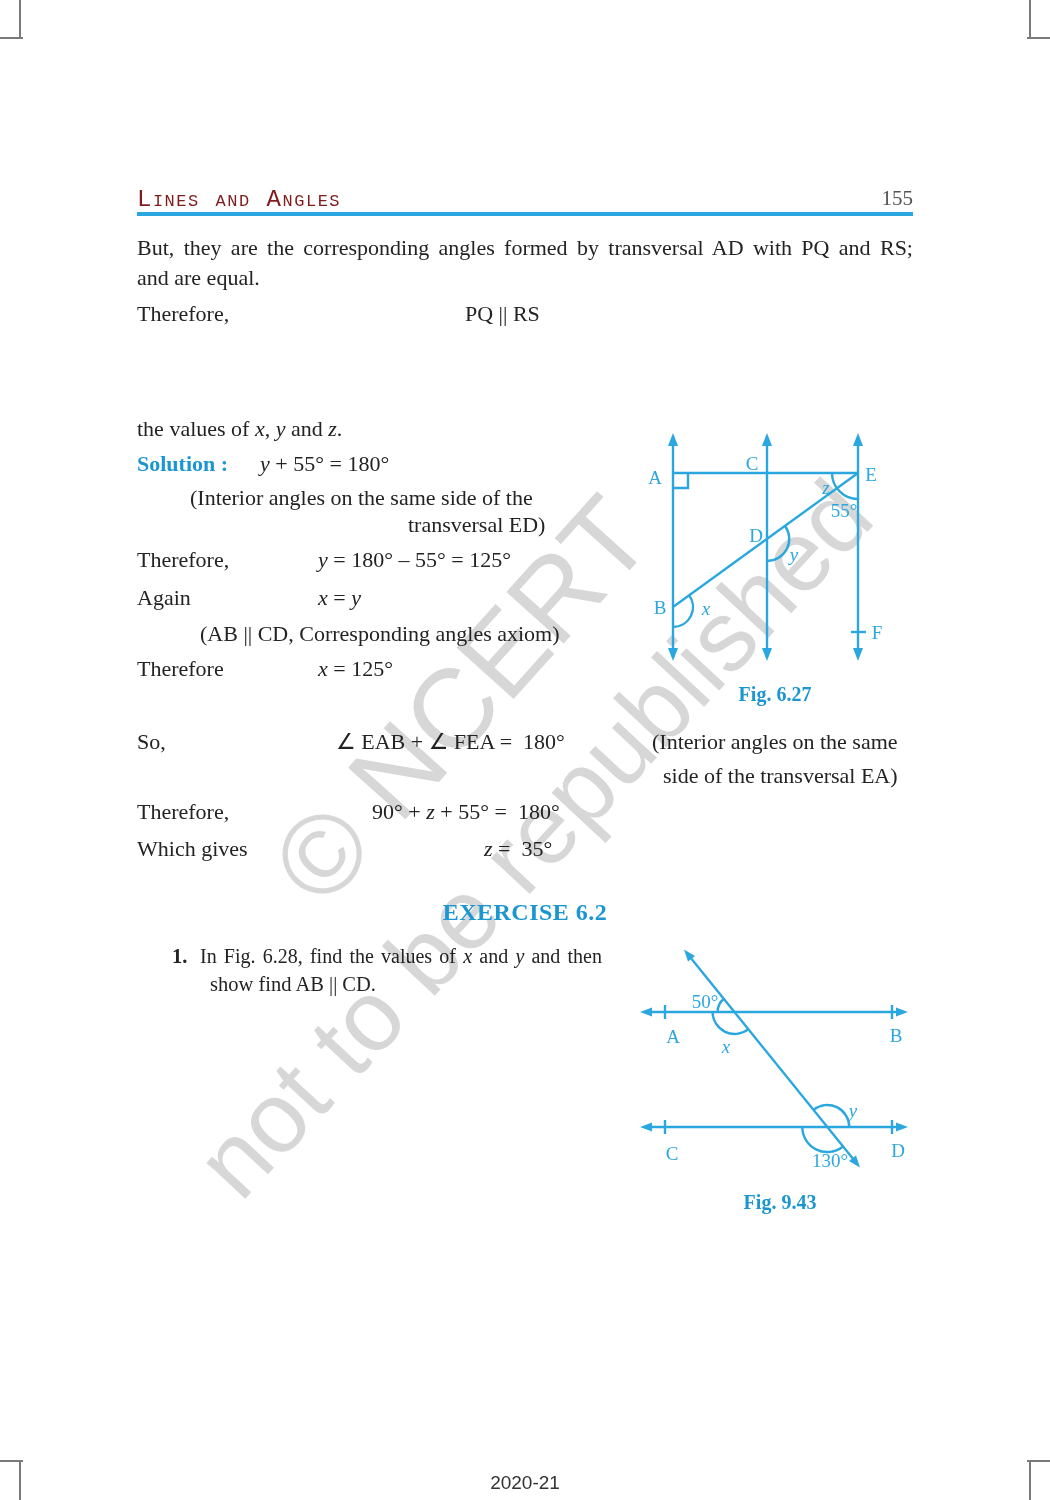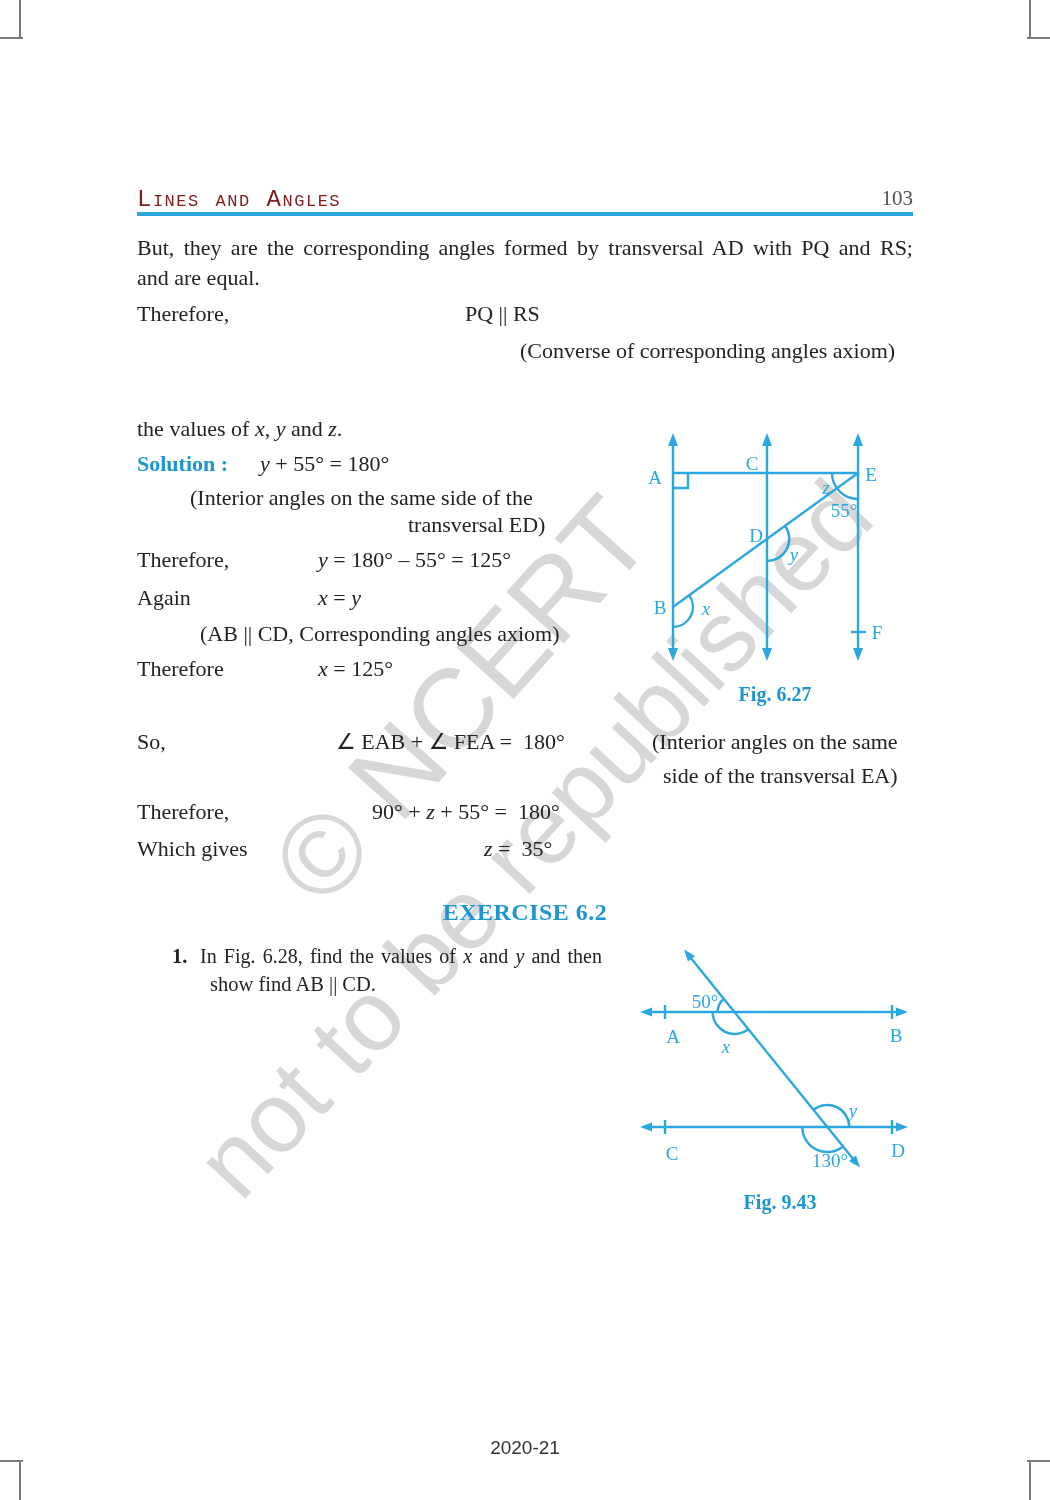--- a/index.html
+++ b/index.html
@@ -14,21 +14,21 @@
   }
   .t{position:absolute;white-space:pre;font-size:22px;line-height:1.2;color:#232323;}
   .just{text-align:justify;text-align-last:justify;white-space:normal;}
   .blue-bold{color:var(--accent);font-weight:bold;}
   .it{font-style:italic;}
   .smallcaps{font-variant:small-caps;letter-spacing:1.5px;color:#7f1d1d;font-size:24px;font-family:Liberation Mono, monospace;}
   .pagenum{color:#515151;font-size:21px;}
   .rule{position:absolute;background:var(--figblue);}
   .caption{position:absolute;font-weight:bold;color:var(--accent);font-size:20px;text-align:center;}
   .heading{position:absolute;font-weight:bold;color:var(--accent);font-size:24px;text-align:center;letter-spacing:0.5px;}
-  .footer{position:absolute;width:1050px;text-align:center;font-family:"Liberation Sans",sans-serif;font-size:19px;color:#333;}
+  .footer{position:absolute;width:1050px;text-align:center;font-family:"Liberation Sans",sans-serif;font-size:19px;color:#333;margin-top:35px;}
   .wm{
     position:absolute;font-family:"Liberation Sans",sans-serif;color:var(--wm);
     white-space:pre;z-index:0;line-height:130px;height:130px;transform-origin:0 50%;
   }
   .content{position:absolute;inset:0;z-index:1;}
   .fig{position:absolute;}
   .fig line,.fig path{stroke:var(--figblue);stroke-width:2.4;fill:none;}
   .fig polygon{fill:var(--figblue);stroke:none;}
   .fig text{fill:var(--figblue);font-size:19px;font-family:"Liberation Serif",serif;}
   .crop{position:absolute;background:#7a7a7a;}
@@ -46,29 +46,28 @@
   <div class="crop" style="left:19px;top:1462px;width:2px;height:38px"></div>
   <div class="crop" style="left:1027px;top:1460px;width:23px;height:2px"></div>
   <div class="crop" style="left:1029px;top:1462px;width:2px;height:38px"></div>
 
   <div class="wm" style="left:295px;top:820px;font-size:112px;transform:rotate(-48deg);">© NCERT</div>
   <div class="wm" style="left:215px;top:1115px;font-size:100px;transform:rotate(-47deg);">not to be republished</div>
 
   <div class="content">
 
     <div class="t smallcaps" style="left:137px;top:186px">Lines and Angles</div>
-    <div class="t pagenum" style="right:137px;top:186px">103</div>
+    <div class="t pagenum" style="right:137px;top:186px">155</div>
     <div class="rule" style="left:137px;top:212px;width:776px;height:4px"></div>
 
     <div class="t just" style="left:137px;top:235px;width:776px">But, they are the corresponding angles formed by transversal AD with PQ and RS;</div>
     <div class="t" style="left:137px;top:265px">and are equal.</div>
 
     <div class="t" style="left:137px;top:301px">Therefore,</div>
     <div class="t" style="left:465px;top:301px">PQ || RS</div>
-    <div class="t" style="left:520px;top:338px">(Converse of corresponding angles axiom)</div>
 
     <div class="t" style="left:137px;top:416px"><span>the values of </span><span class="it">x</span><span>, </span><span class="it">y</span><span> and </span><span class="it">z</span><span>.</span></div>
 
     <div class="t blue-bold" style="left:137px;top:451px">Solution :</div>
     <div class="t" style="left:260px;top:451px"><span class="it">y</span><span> + 55° = 180°</span></div>
 
     <div class="t" style="left:190px;top:485px">(Interior angles on the same side of the</div>
     <div class="t" style="left:408px;top:512px">transversal ED)</div>
 
     <div class="t" style="left:137px;top:547px">Therefore,</div>

